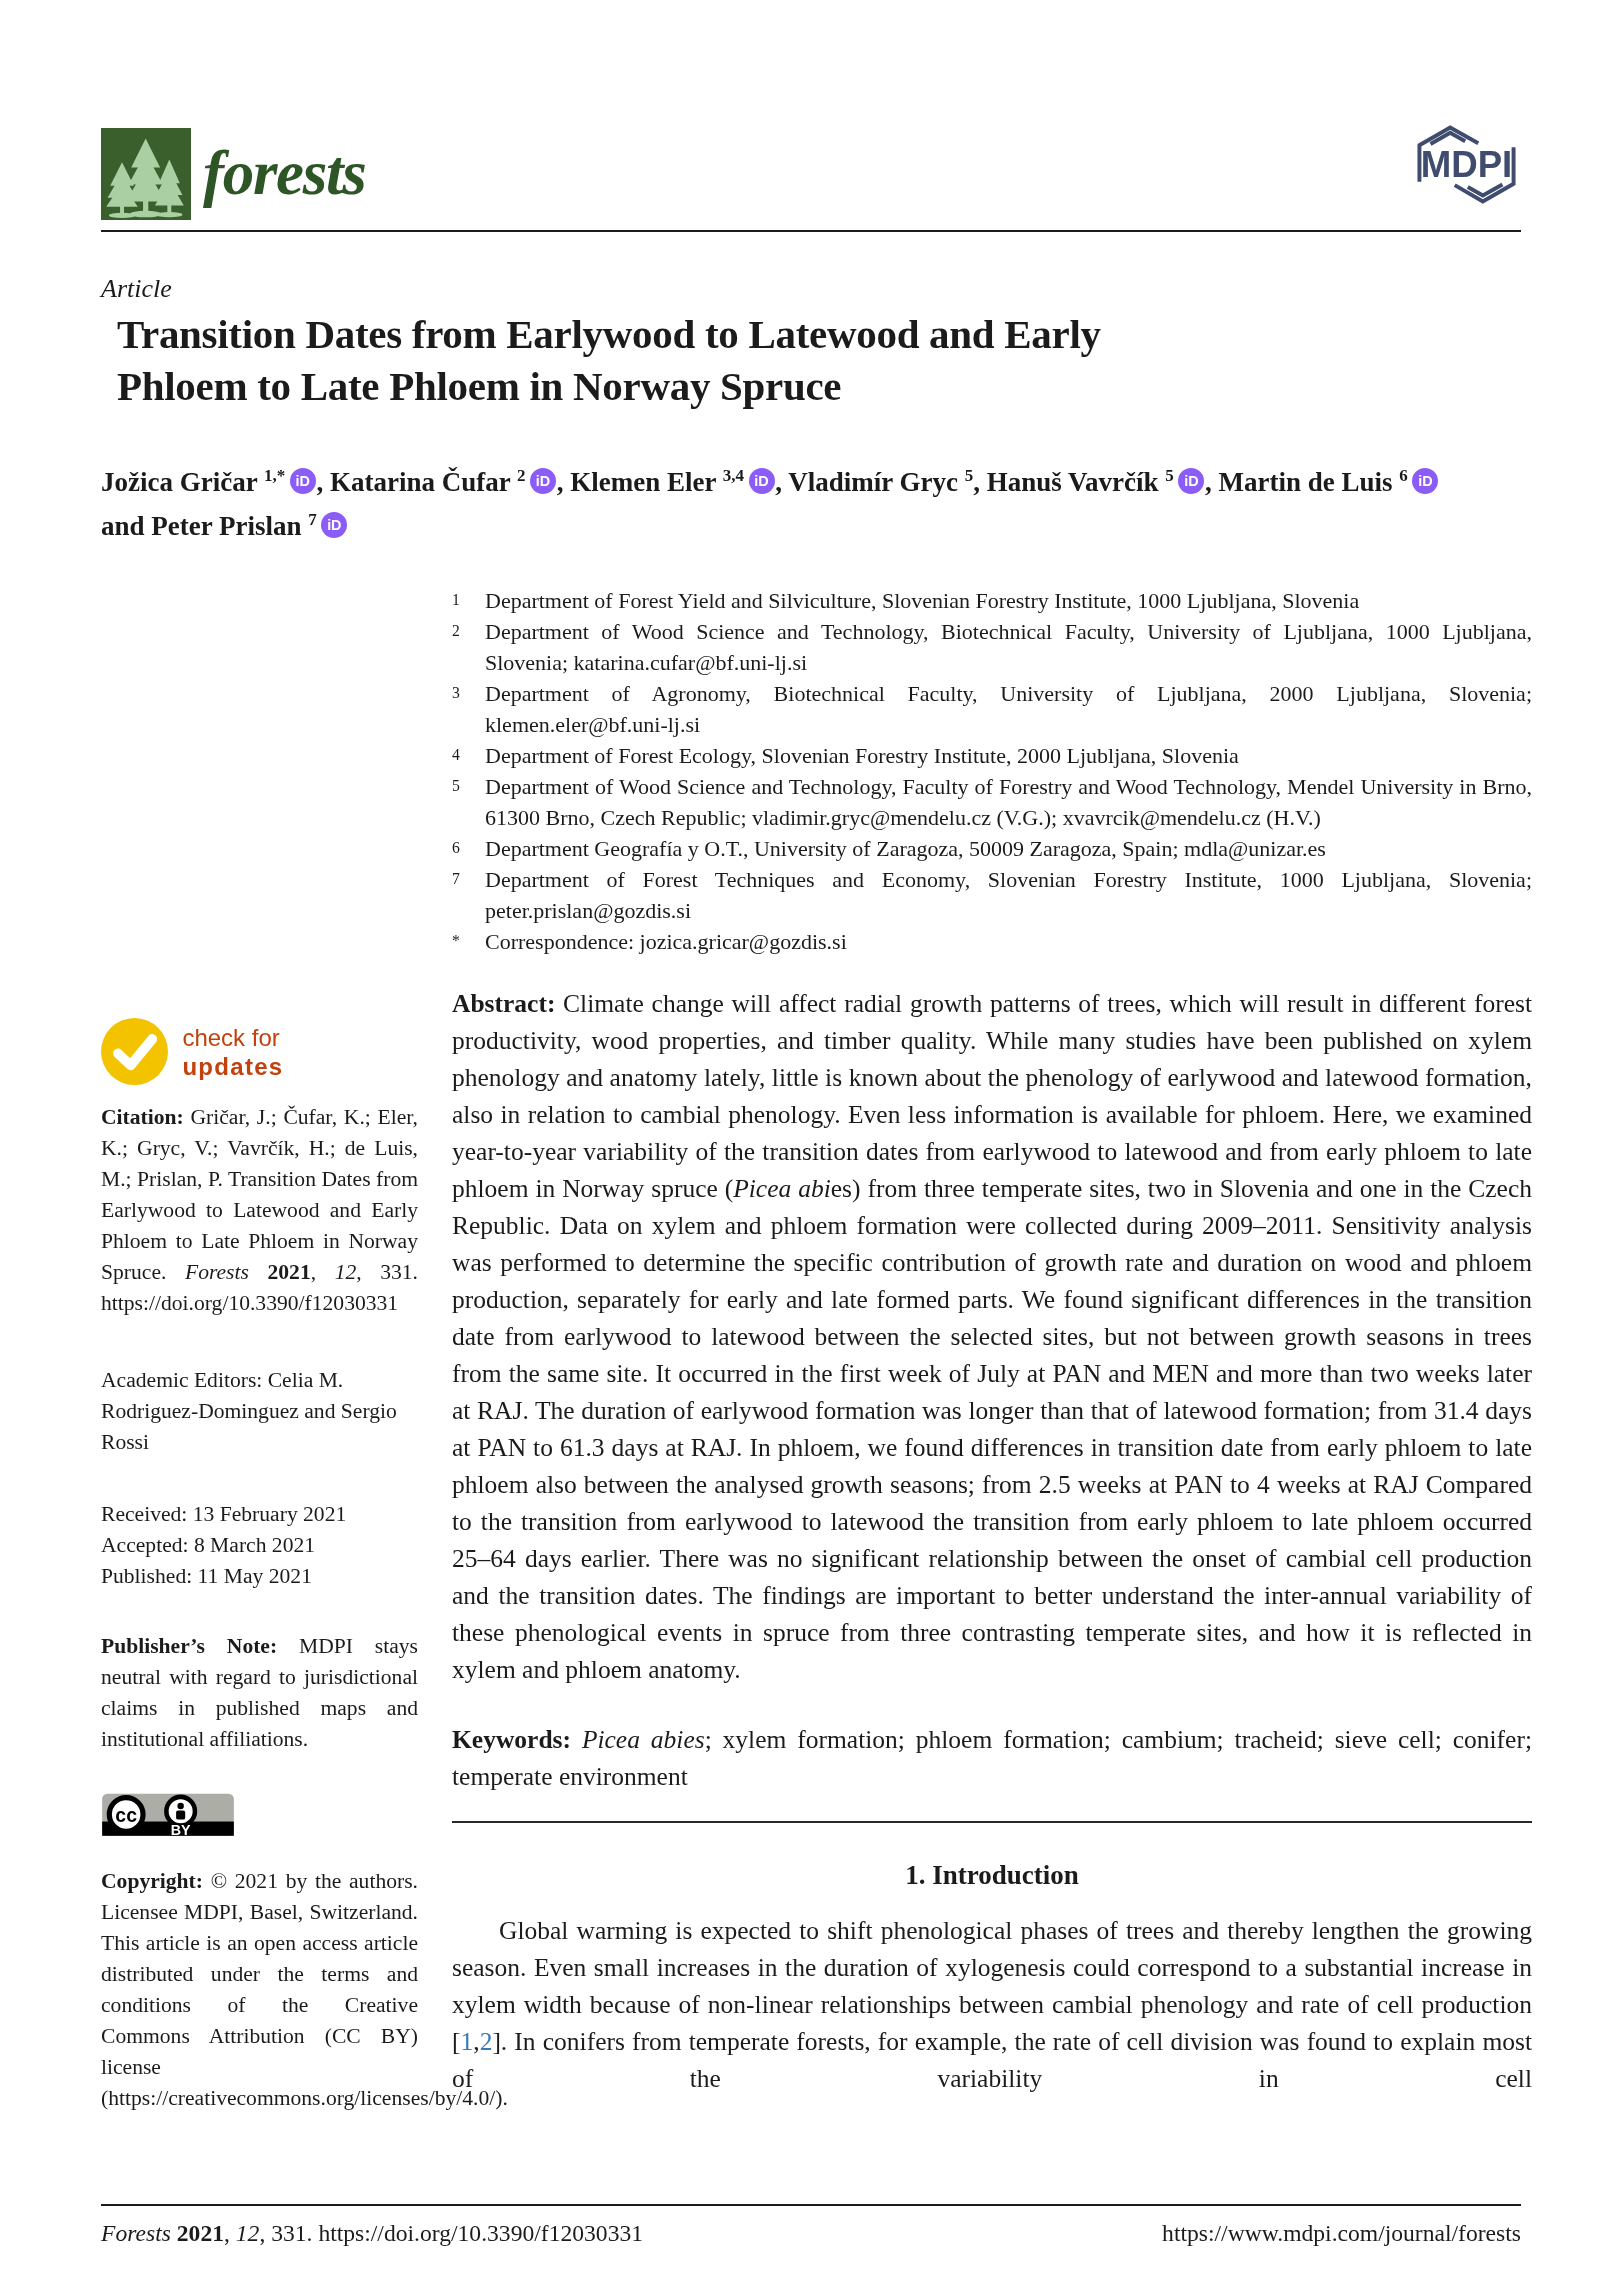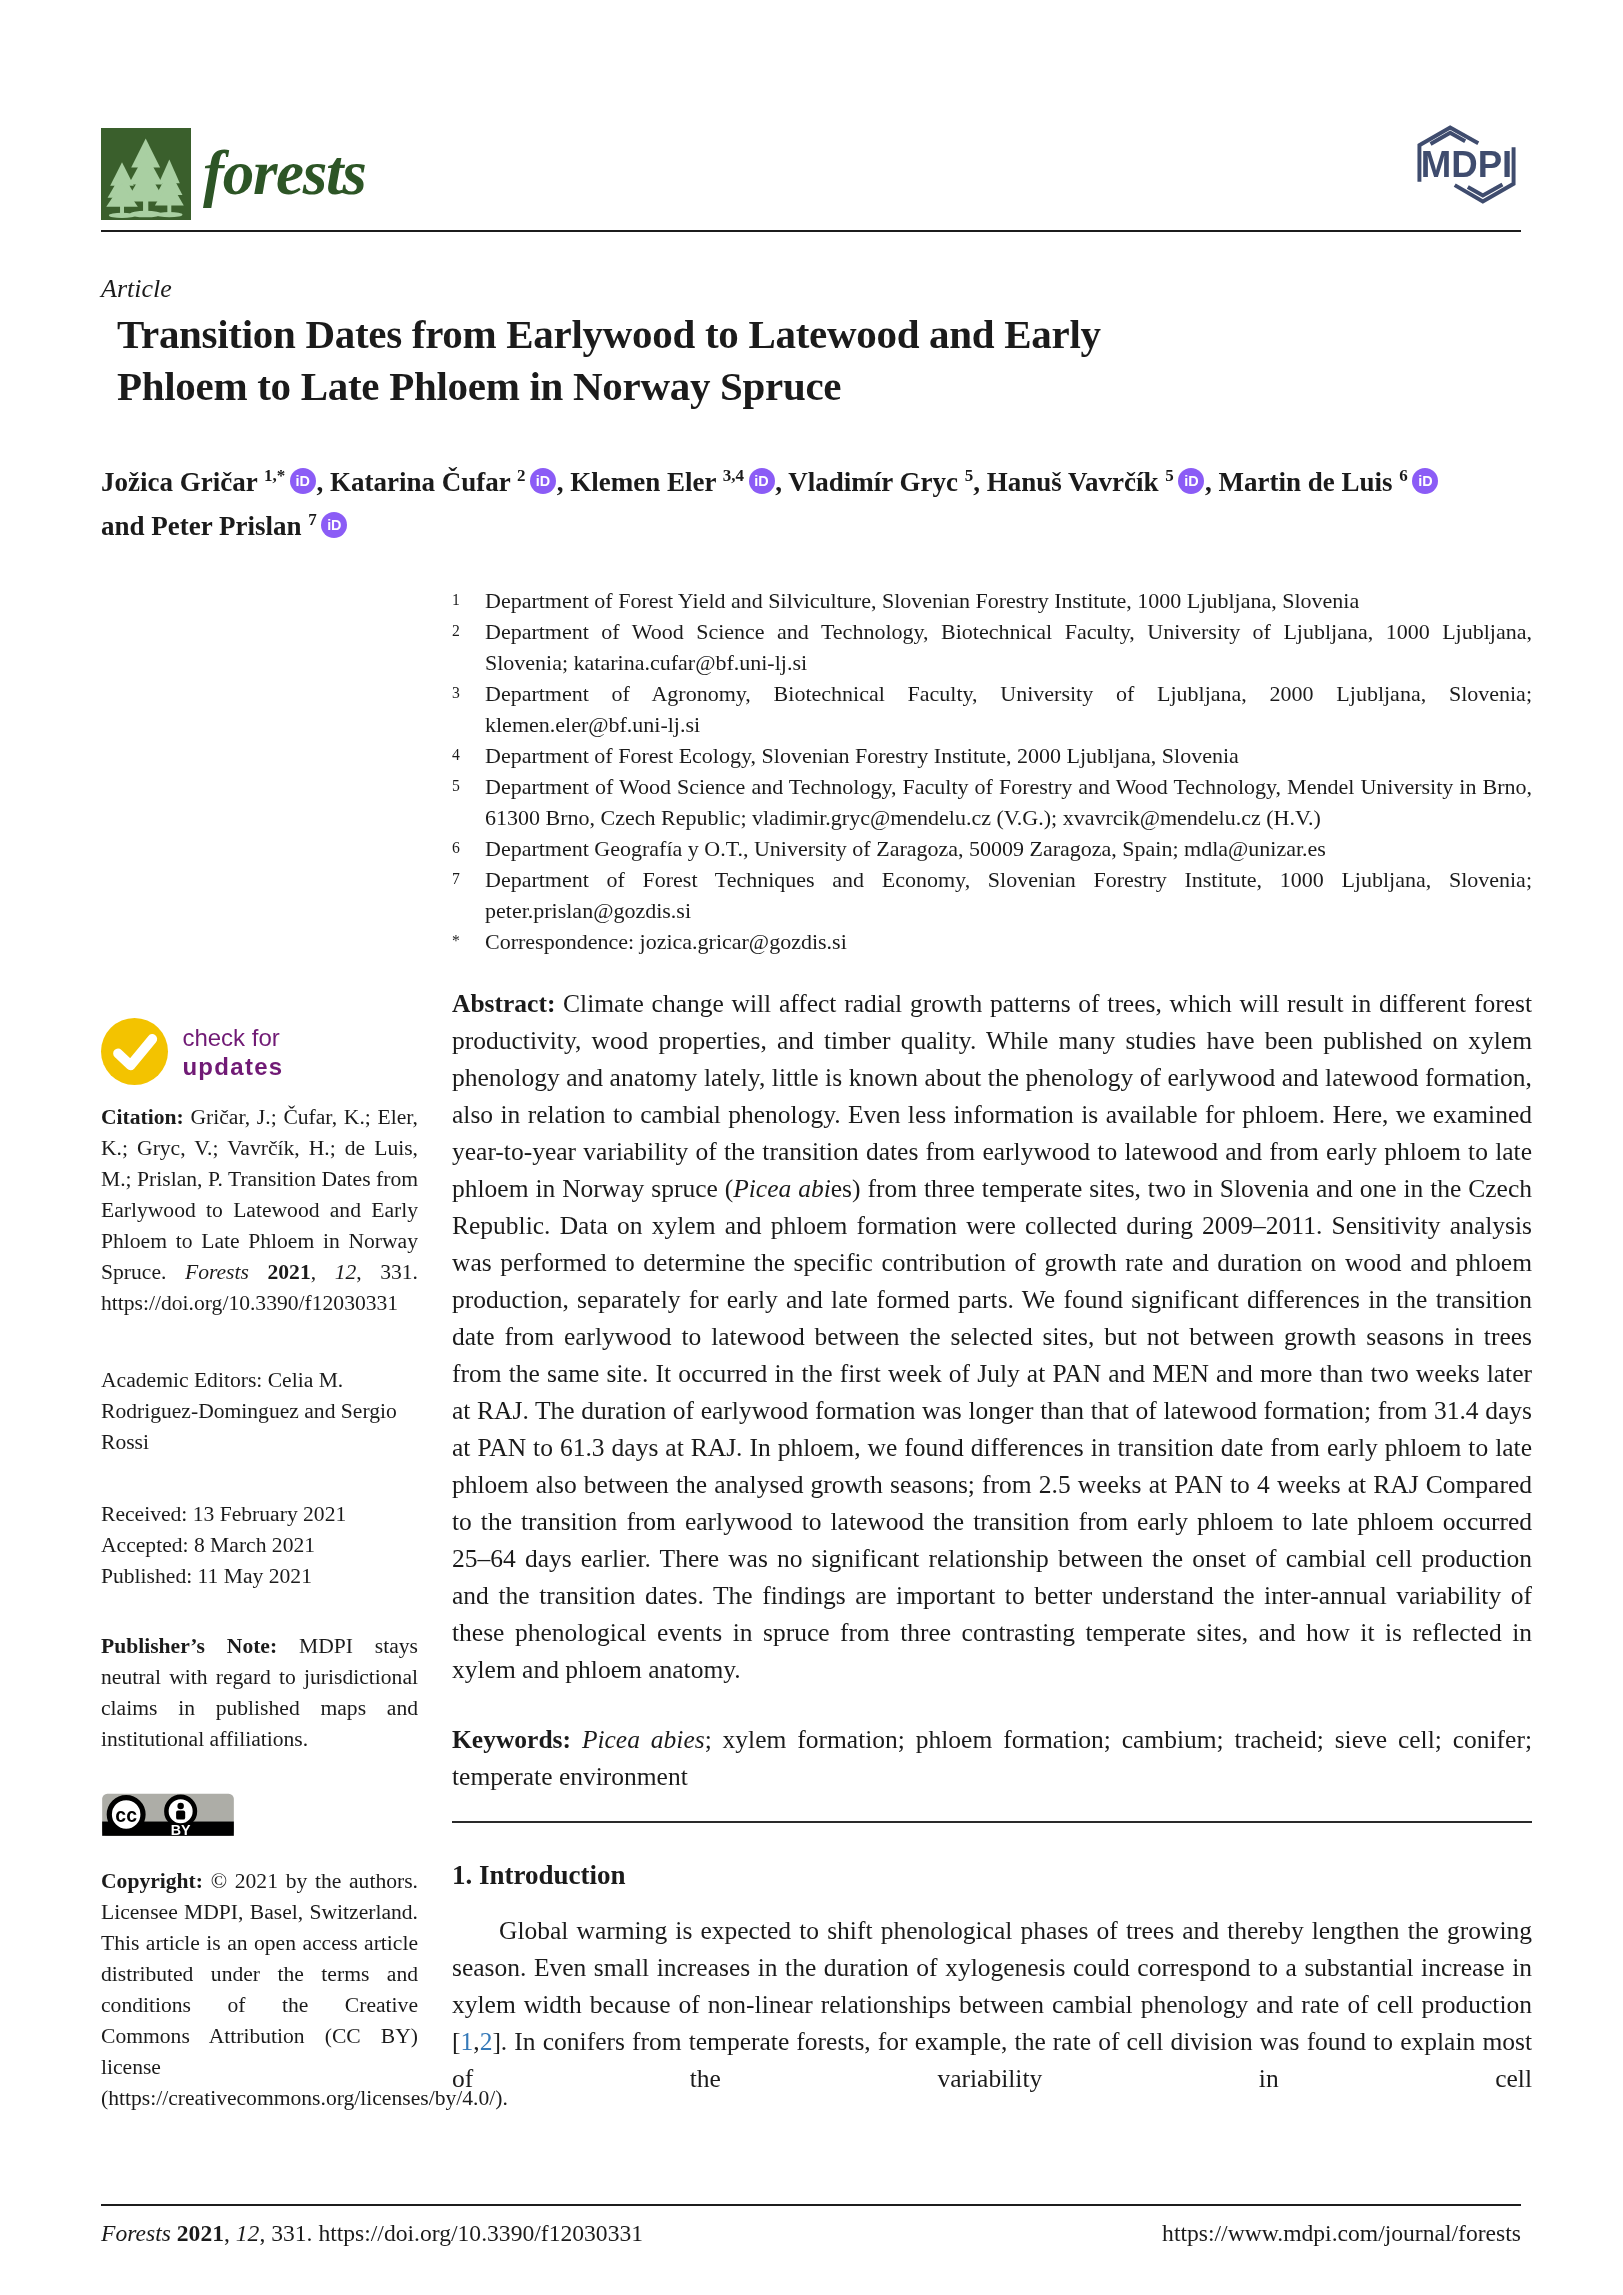--- a/index.html
+++ b/index.html
@@ -24,30 +24,30 @@
 
   
   .main-col{position:absolute;left:452px;top:576px;width:1080px;}
   .aff-list{margin-top:9.2px;font-size:22px;line-height:31px;}
   .aff-row{display:flex;}
   .aff-num{flex:0 0 33px;font-size:15.7px;position:relative;top:-1.3px;}
   .aff-text{flex:1;text-align:justify;}
   .abstract{margin:27.5px 0 0 0;font-size:25.5px;line-height:37px;text-align:justify;}
   .keywords{margin:33px 0 0 0;font-size:25.5px;line-height:37px;text-align:justify;}
   .rule-keywords{margin:26px 0 0 0;border:none;height:2px;background:#2a2a2a;width:100%;}
-  .intro-heading{margin:37px 0 0 0;font-size:27px;font-weight:700;}
+  .intro-heading{margin:37px 0 0 0;font-size:27px;font-weight:700;text-align:center;}
   .intro-para{margin:21.6px 0 0 0;font-size:25.5px;line-height:37px;text-align:justify;text-align-last:justify;
               text-indent:47px;}
   .ref{color:#3579b8;}
 
   
   .sidebar{position:absolute;left:101px;top:1018px;width:317px;font-size:21.6px;line-height:31px;}
   .check-badge{display:flex;align-items:center;gap:14.4px;cursor:pointer;}
   .check-circle{width:67px;height:67px;border-radius:50%;background:#f3c300;flex:0 0 auto;}
-  .check-text{font-family:"Liberation Sans","DejaVu Sans",sans-serif;font-size:24px;line-height:29px;color:#701a75;}
+  .check-text{font-family:"Liberation Sans","DejaVu Sans",sans-serif;font-size:24px;line-height:29px;color:#c2410c;}
   .check-text .bold{font-weight:700;letter-spacing:1.3px;}
   .citation-block{margin-top:17px;text-align:justify;}
   .editors-block{margin-top:46px;}
   .dates-block{margin-top:41px;}
   .pub-note{margin-top:39px;text-align:justify;}
   .cc-badge{margin-top:38px;display:block;}
   .copyright-block{margin-top:25px;text-align:justify;}
 
   
   .rule-footer{position:absolute;left:101px;top:2204px;width:1420px;height:2px;background:#1c1c1c;}

